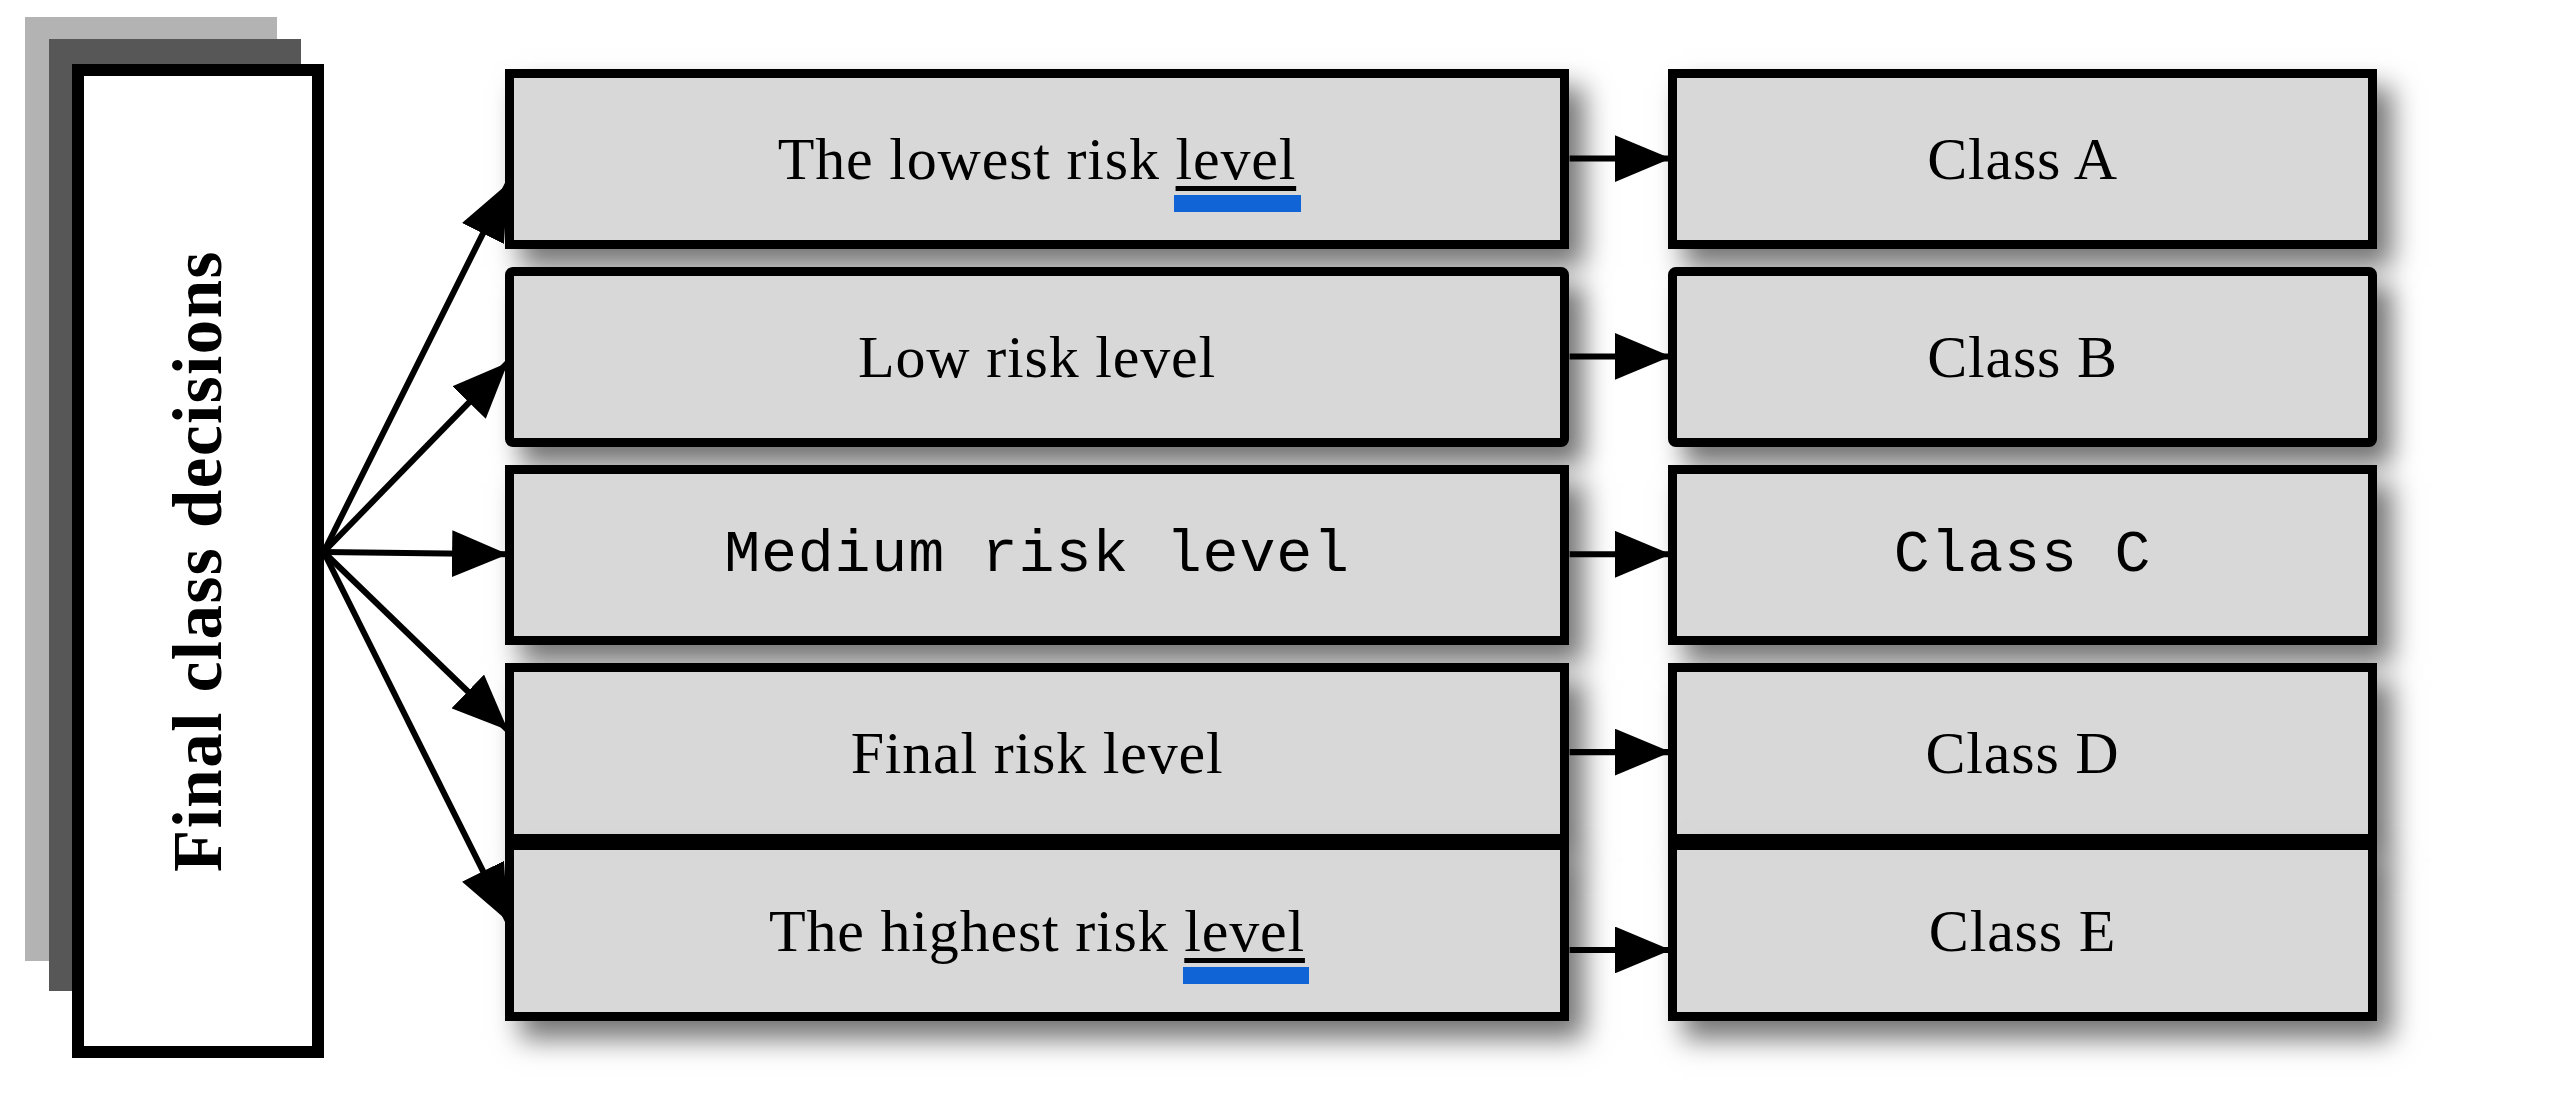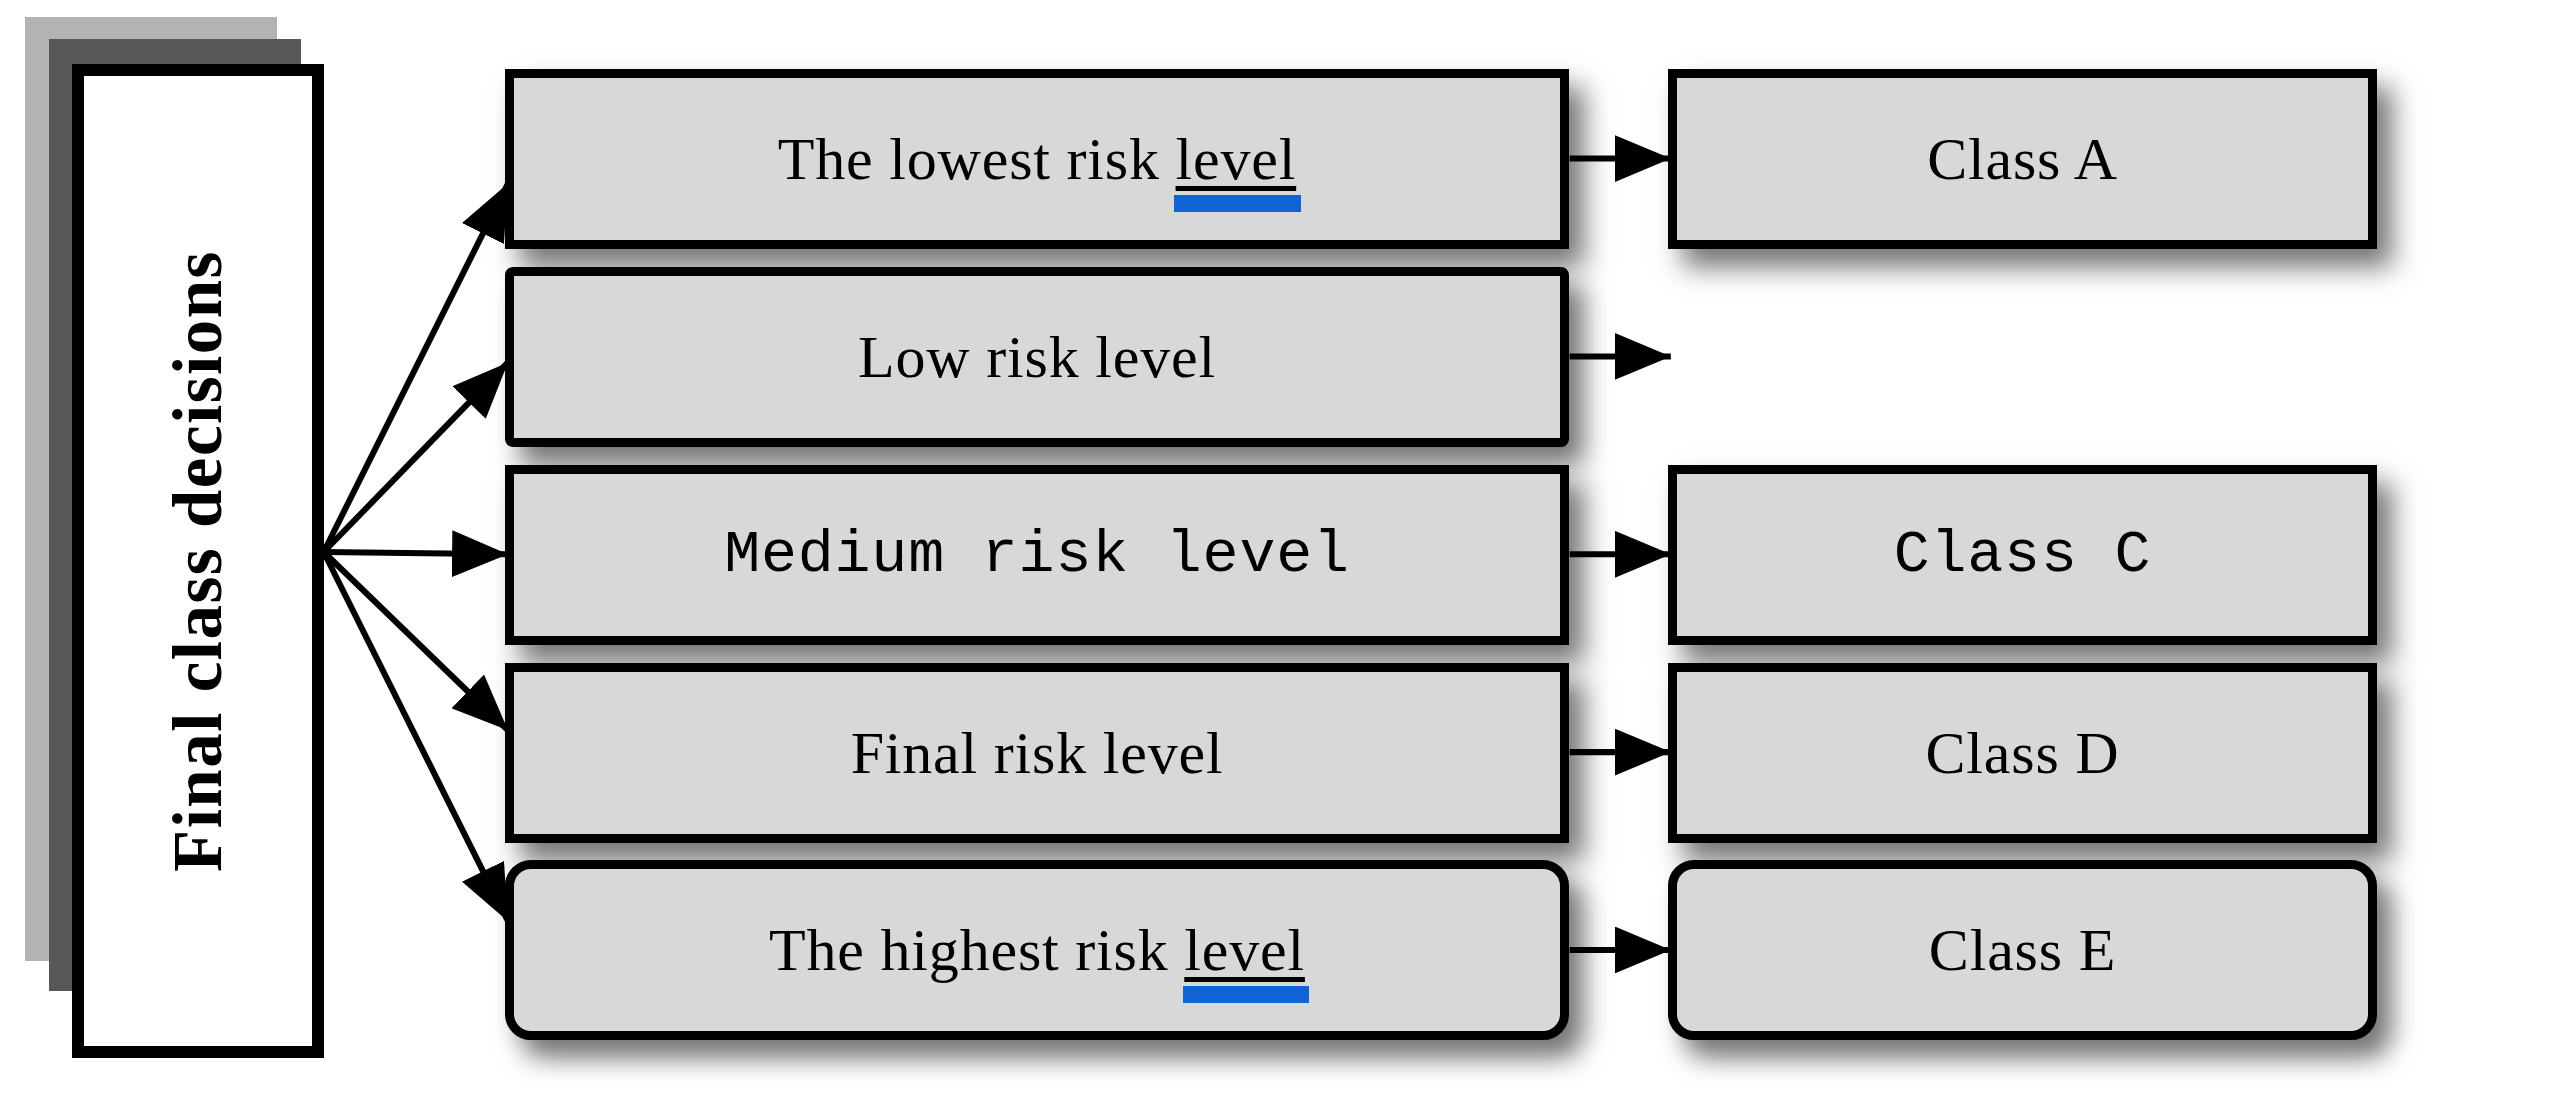--- a/index.html
+++ b/index.html
@@ -66,21 +66,21 @@
     letter-spacing: 0.8px;
     z-index: 4;
   }
   .riskbox  { left: 505px;  width: 1064px; text-align: center; }
   .classbox { left: 1668px; width: 709px; }
 
   .row-0 { top: 69px; }
   .row-1 { top: 267px; border-radius: 8px; }
   .row-2 { top: 465px; font-family: Liberation Mono, monospace; }
   .row-3 { top: 663px; }
-  .row-4 { top: 860px; border-radius: 26px; }
+  .row-4 { top: 841px; }
 
   .risk-label { white-space: pre; }
 
   
   .ul-word {
     position: relative;
     text-decoration: underline;
     text-decoration-thickness: 4.5px;
     text-underline-offset: 6.8px;
   }
@@ -127,20 +127,23 @@
   <div class="riskbox row-3">
     <span class="risk-label"><span>Final risk level</span></span>
   </div>
   <div class="riskbox row-4">
     <span class="risk-label"><span>The highest risk </span><span class="ul-word">level</span></span>
   </div>
 
   <div class="classbox row-0">
     <span>Class A</span>
   </div>
+  <div class="classbox row-1">
+    <span>Class B</span>
+  </div>
   <div class="classbox row-2">
     <span>Class C</span>
   </div>
   <div class="classbox row-3">
     <span>Class D</span>
   </div>
   <div class="classbox row-4">
     <span>Class E</span>
   </div>
 

